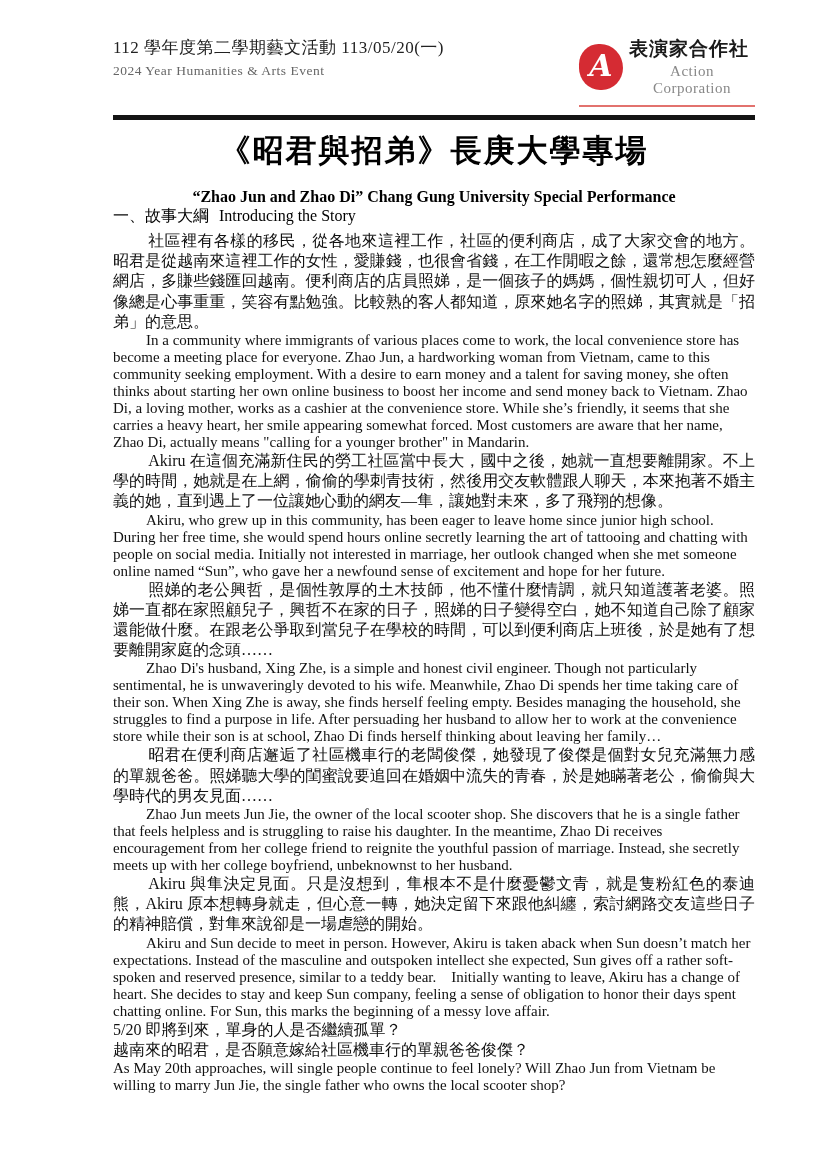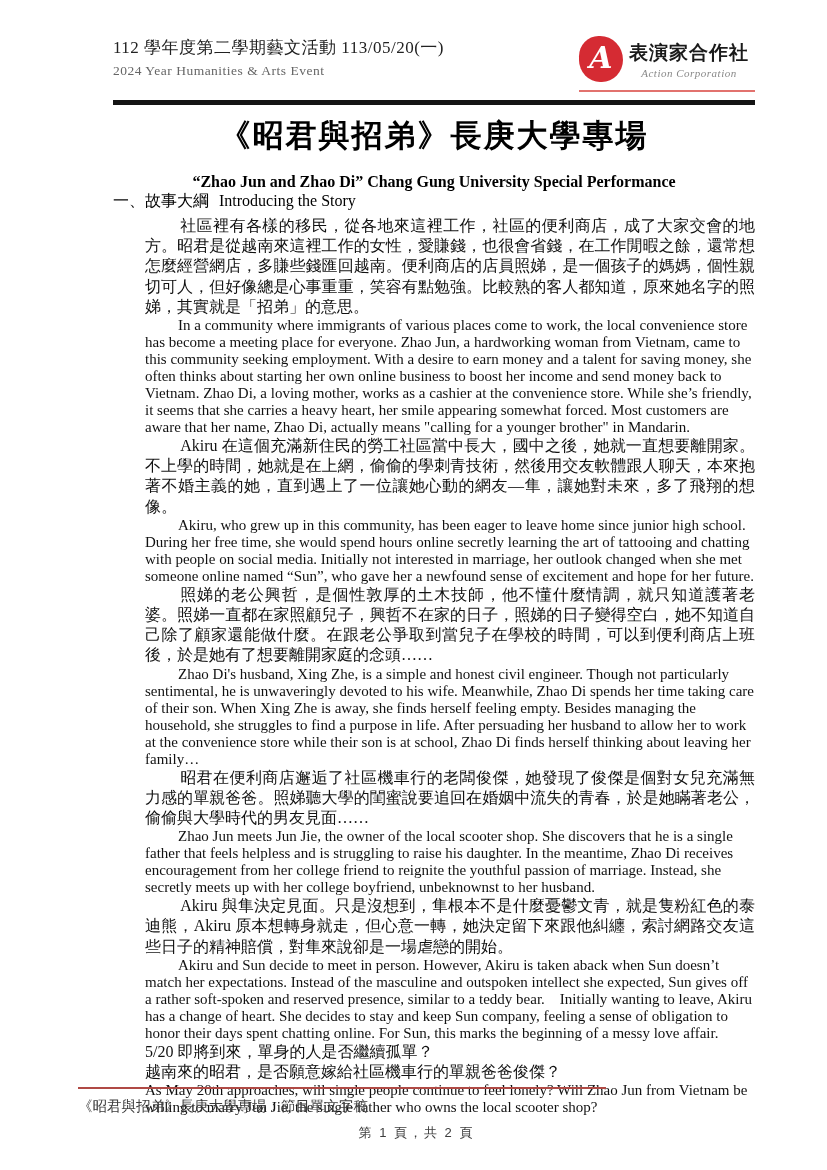--- a/index.html
+++ b/index.html
@@ -26,39 +26,39 @@
     width:44px; height:46px; flex:0 0 auto;
     background:#d52b33; border-radius:46% 54% 50% 50%;
     display:flex; align-items:center; justify-content:center;
   }
   .logo-mark span {
     color:#fff; font-size:30px; line-height:1;
     font-family:"DejaVu Serif",serif; font-style:italic; font-weight:bold;
     transform:translateY(-1px);
   }
   .logo-zh { font-size:19px; font-weight:bold; color:#1a1a1a; letter-spacing:1px; white-space:nowrap; }
-  .logo-en { font-size:11px; color:#888; text-align:center; margin-top:1px; letter-spacing:0.5px;font-style:italic; }
+  .logo-en { font-size:15px; color:#888; text-align:center; margin-top:1px; letter-spacing:0.5px; }
   .logo-underline { height:2px; background:#e2726e; margin-top:8px; width:100%; }
 
   .top-rule { height:5px; background:#141414; margin-top:8px; }
 
   
   .doc-title {
     margin:10px 0 16px 0; text-align:center;
     font-size:31px; font-weight:bold; letter-spacing:2px; color:#000;
   }
   .doc-subtitle {
     margin:6px 0 0 0; text-align:center;
     font-size:16px; font-weight:bold; color:#000;
   }
   .section-heading { font-size:16px; color:#000; }
   .section-heading-en { margin-left:10px; }
 
   
-  .story { margin-top:4px;margin-left:32px; }
+  .story { margin-top:4px; }
   .story p { margin:0; }
   .para.zh { font-size:16px; line-height:20.2px; text-align:justify; }
   .para.en { font-size:15px; line-height:17px; text-align:left; }
   .para.indent { text-indent:2.2em; }
 
   
   .doc-footer { position:absolute; left:78px; right:72px; bottom:28px; }
   .footer-rule { height:2px; background:#b04a45; width:78%; margin-bottom:8px; }
   .footer-title {
     font-family:"Liberation Sans","DejaVu Sans",sans-serif;
@@ -113,18 +113,13 @@
         <p class="para zh indent">昭君在便利商店邂逅了社區機車行的老闆俊傑，她發現了俊傑是個對女兒充滿無力感的單親爸爸。照娣聽大學的閨蜜說要追回在婚姻中流失的青春，於是她瞞著老公，偷偷與大學時代的男友見面……</p>
         <p class="para en indent">Zhao Jun meets Jun Jie, the owner of the local scooter shop. She discovers that he is a single father that feels helpless and is struggling to raise his daughter. In the meantime, Zhao Di receives encouragement from her college friend to reignite the youthful passion of marriage. Instead, she secretly meets up with her college boyfriend, unbeknownst to her husband.</p>
         <p class="para zh indent">Akiru 與隼決定見面。只是沒想到，隼根本不是什麼憂鬱文青，就是隻粉紅色的泰迪熊，Akiru 原本想轉身就走，但心意一轉，她決定留下來跟他糾纏，索討網路交友這些日子的精神賠償，對隼來說卻是一場虐戀的開始。</p>
         <p class="para en indent">Akiru and Sun decide to meet in person. However, Akiru is taken aback when Sun doesn’t match her expectations. Instead of the masculine and outspoken intellect she expected, Sun gives off a rather soft-spoken and reserved presence, similar to a teddy bear.　Initially wanting to leave, Akiru has a change of heart. She decides to stay and keep Sun company, feeling a sense of obligation to honor their days spent chatting online. For Sun, this marks the beginning of a messy love affair.</p>
         <p class="para zh">5/20 即將到來，單身的人是否繼續孤單？</p>
         <p class="para zh">越南來的昭君，是否願意嫁給社區機車行的單親爸爸俊傑？</p>
         <p class="para en">As May 20th approaches, will single people continue to feel lonely? Will Zhao Jun from Vietnam be willing to marry Jun Jie, the single father who owns the local scooter shop?</p>
       </div>
   </div>
 
-  <footer class="doc-footer">
-    <div class="footer-rule"></div>
-    <div class="footer-title">《昭君與招弟》長庚大學專場：節目單文字稿</div>
-    <div class="footer-page">第 1 頁，共 2 頁</div>
-  </footer>
 </div>
 
 </body></html>

